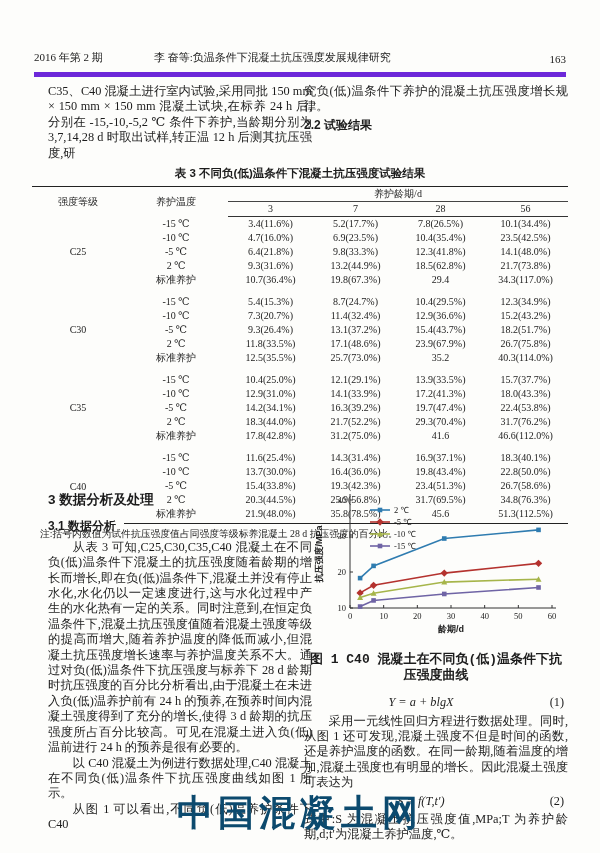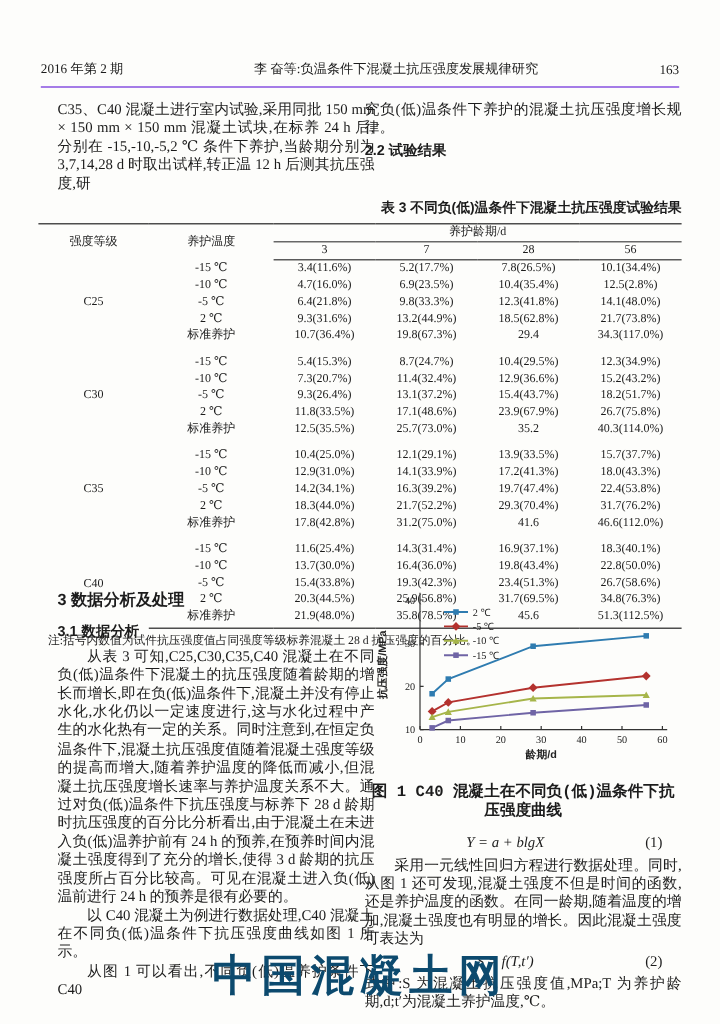--- a/index.html
+++ b/index.html
@@ -1,46 +1,46 @@
 <!DOCTYPE html>
 <html><head>
 <meta charset="utf-8">
 <style>
   html,body{margin:0;padding:0;background:#9a9a9a;}
   .page{position:relative;width:600px;height:853px;margin:0 auto;background:#fdfdfb;
         font-family:"Liberation Serif","DejaVu Serif",serif;color:#1c1c1c;overflow:hidden;}
   
   .header{position:absolute;top:50px;left:34px;width:532px;display:flex;align-items:flex-end;
-          justify-content:space-between;font-size:11px;padding-bottom:7px;border-bottom:1px solid #6d28d9;}
+          justify-content:space-between;font-size:11px;padding-bottom:7px;border-bottom:5px solid #6d28d9;}
   .header .issue{width:120px;text-align:left;}
-  .header .rtitle{flex:1;text-align:center;}
+  .header .rtitle{flex:1;}
   .header .pageno{width:60px;text-align:right;}
   
   .table-section{position:absolute;top:166px;left:32px;width:536px;}
-  .table-title{text-align:right;font-weight:bold;font-size:11.5px;margin-bottom:5px;
+  .table-title{text-align:center;font-weight:bold;font-size:11.5px;margin-bottom:5px;
                font-family:"Liberation Sans","DejaVu Sans",sans-serif;}
   table.results{width:100%;border-collapse:collapse;font-size:10px;line-height:12px;}
   table.results th,table.results td{text-align:center;vertical-align:middle;padding:1px 2px;font-weight:normal;}
   table.results thead tr:first-child th{border-top:1.5px solid #222;}
   th.age-span{border-bottom:0.8px solid #444;margin-top:13px;}
   table.results thead tr:last-child th{border-bottom:1px solid #333;}
   table.results tbody tr:last-child td{border-bottom:1.5px solid #222;padding-bottom:3px;}
   tr.group-gap td{padding-top:9px;}
   .table-note{font-size:9.8px;margin-top:4px;padding-left:8px;}
   
   .col{position:absolute;top:490px;width:264px;font-size:12.3px;line-height:15.4px;text-align:justify;}
   .col-left{left:48px;}
   .col-right{left:304px;}
   .col h2{font-size:13.5px;margin:2px 0 12px 0;font-weight:bold;
           font-family:"Liberation Sans","DejaVu Sans",sans-serif;}
   .col h3{font-size:12px;margin:6px 0 5px 0;font-weight:bold;
           font-family:"Liberation Sans","DejaVu Sans",sans-serif;}
   .col p{margin:0;}
   .col p.indent{text-indent:2em;}
-  .formula{display:flex;align-items:center;margin:3px 16px;}
+  .formula{display:flex;align-items:center;margin:3px 4px;}
   .formula .math{flex:1;text-align:center;font-style:italic;}
   .formula .eqno{width:30px;text-align:right;}
   .fig-caption{text-align:center;font-weight:bold;font-size:13px;margin:8px 0 12px 0;
                font-family:Liberation Mono, monospace;}
   .chart-wrap{width:252px;margin:0 0 0 6px;}
   
   .watermark{position:absolute;top:789px;left:50%;transform:translateX(-50%);
              font-size:36px;font-weight:bold;color:#0c4a6e;letter-spacing:5px;white-space:nowrap;
              font-family:"Liberation Serif","DejaVu Serif",serif;}
 </style>
@@ -94,21 +94,21 @@
             <td>3.4(11.6%)</td>
             <td>5.2(17.7%)</td>
             <td>7.8(26.5%)</td>
             <td>10.1(34.4%)</td>
           </tr>
           <tr>
             <td>-10 ℃</td>
             <td>4.7(16.0%)</td>
             <td>6.9(23.5%)</td>
             <td>10.4(35.4%)</td>
-            <td>12.5(2.8%)</td>
+            <td>23.5(42.5%)</td>
           </tr>
           <tr>
             <td>-5 ℃</td>
             <td>6.4(21.8%)</td>
             <td>9.8(33.3%)</td>
             <td>12.3(41.8%)</td>
             <td>14.1(48.0%)</td>
           </tr>
           <tr>
             <td>2 ℃</td>

